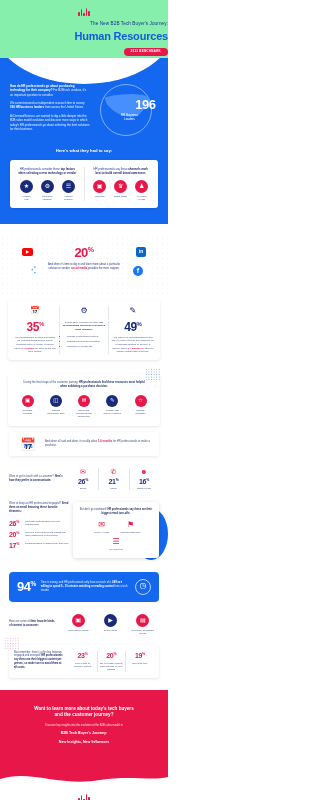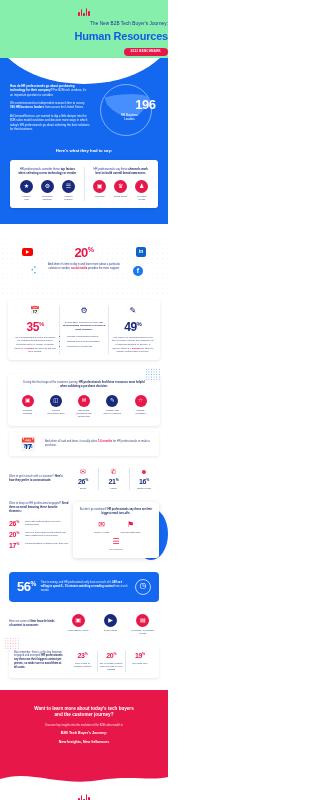--- a/index.html
+++ b/index.html
@@ -405,21 +405,21 @@
           <div class="to">
             <div class="to-ic">☰</div>
             <div class="to-lab">Too much text</div>
           </div>
         </div>
       </div>
     </div>
   </div>
 
   <div class="banner">
-    <div class="bn-num"><span>56</span><sup>%</sup></div>
+    <div class="bn-num"><span>94</span><sup>%</sup></div>
     <div class="bn-txt"><span>Time is money, and HR professionals only have so much of it. </span><b>64% are willing to spend 5 - 10 minutes watching or reading content</b><span> from a tech vendor.</span></div>
     <div class="clock">◷</div>
   </div>
 
   <div class="fav">
     <div class="fav-l"><span>Here are some of </span><b>their favorite kinds of content to consume:</b></div>
     <div class="fav-r">
       <div class="fav-i">
         <div class="ic pink">▣</div>
         <div class="ic-lab">Informational videos</div>

